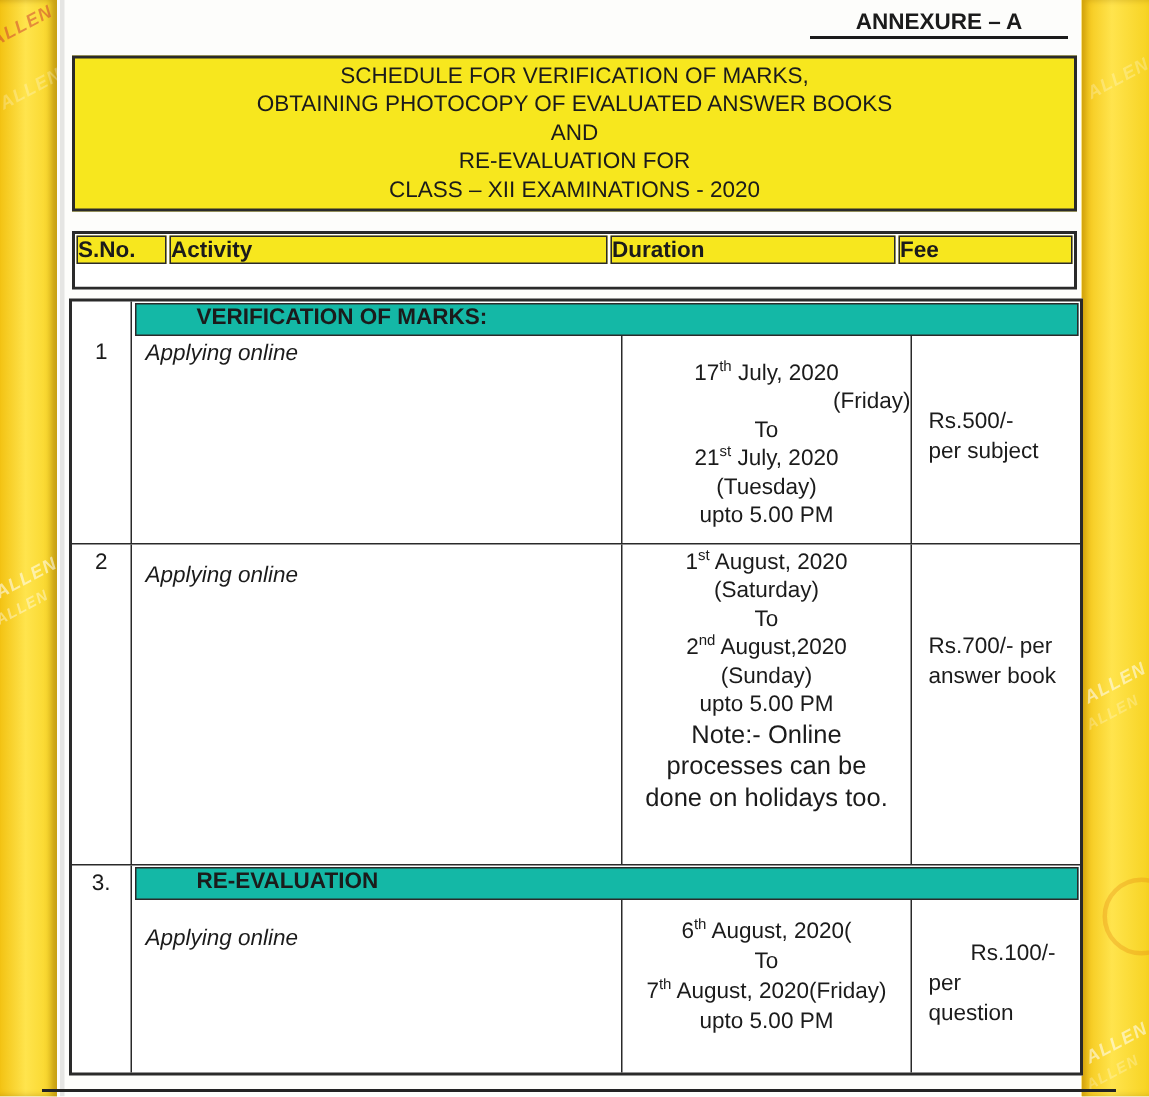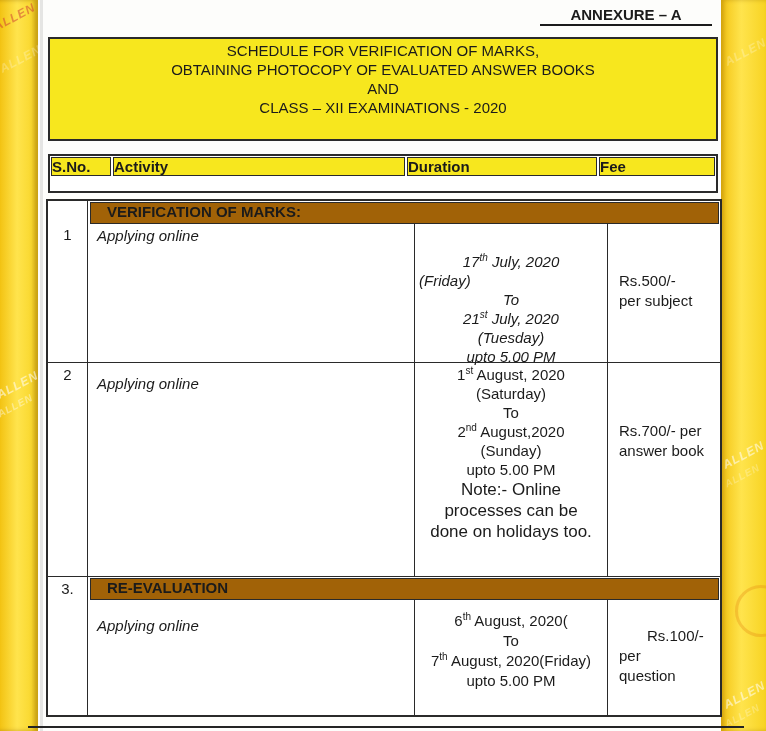--- a/index.html
+++ b/index.html
@@ -31,32 +31,32 @@
   .body-table{position:absolute;left:46px;top:199px;width:672px;height:514px;border:2px solid #2a2a2a;
               background:#fff;display:flex;flex-direction:column;}
   .row-group{display:flex;}
   .g1{height:161px;border-bottom:1.5px solid #2a2a2a;}
   .g2{height:213px;border-bottom:1.5px solid #2a2a2a;}
   .g3{flex:1;}
   .sno-cell{width:39px;border-right:1px solid #2a2a2a;text-align:center;font-size:15px;}
   .g1 .sno-cell{padding-top:25px;}
   .g2 .sno-cell,.g3 .sno-cell{padding-top:3px;}
   .group-right{flex:1;display:flex;flex-direction:column;min-width:0;}
-  .banner{height:20px;margin:1px 1px 0 2px;background:#a16207;border:1px solid #2a2a2a;
-          font-weight:bold;font-size:15px;line-height:18px;padding-left:16px;}
+  .banner{height:20px;margin:1px 1px 0 2px;background:#14b8a6;border:1px solid #2a2a2a;
+          font-weight:bold;font-size:15px;line-height:18px;padding-left:40px;}
   .content{flex:1;display:flex;min-height:0;}
   .activity-cell{width:317px;border-right:1px solid #2a2a2a;font-size:15px;padding-left:9px;font-style:italic;}
   .g1 .activity-cell{padding-top:3px;}
   .g2 .activity-cell{padding-top:12px;}
   .g3 .activity-cell{padding-top:17px;}
   .duration-cell{width:192px;border-right:1px solid #2a2a2a;text-align:center;font-size:15px;line-height:19px;}
-  .g1 .duration-cell{padding-top:28px;font-style:italic;}
+  .g1 .duration-cell{padding-top:15px;}
   .g2 .duration-cell{padding-top:2px;}
   .g3 .duration-cell{padding-top:11px;}
-  .g1 .duration-lines .ln:nth-child(2){text-align:left;padding-left:4px;}
+  .g1 .duration-lines .ln:nth-child(2){text-align:right;padding-left:4px;}
   .g3 .duration-lines{line-height:20px;}
   .note{font-weight:normal;line-height:21px;font-size:17px;}
   .fee-cell{flex:1;font-size:15px;line-height:20px;padding-left:11px;}
   .g1 .fee-cell{padding-top:47px;}
   .g2 .fee-cell{padding-top:58px;}
   .g3 .fee-cell{padding-top:26px;}
   .g3 .fee-cell .ln:first-child{padding-left:28px;}
   sup{font-size:10px;line-height:0;}
   .bottom-line{position:absolute;left:28px;top:726px;width:716px;height:2px;background:#232323;}
 </style>
@@ -78,20 +78,21 @@
 </div>
 <div class="stamp"></div>
 <div class="page-shadow"></div>
 
 <div class="annexure">ANNEXURE – A</div>
 
 <div class="title-box">
     <div class="ln">SCHEDULE FOR VERIFICATION OF MARKS,</div>
     <div class="ln">OBTAINING PHOTOCOPY OF EVALUATED ANSWER BOOKS</div>
     <div class="ln">AND</div>
+    <div class="ln">RE-EVALUATION FOR</div>
     <div class="ln">CLASS – XII EXAMINATIONS - 2020</div>
   </div>
 
 <div class="header-table">
   <div class="header-row">
     <div class="hcell h-sno">S.No.</div>
     <div class="hcell h-activity">Activity</div>
     <div class="hcell h-duration">Duration</div>
     <div class="hcell h-fee">Fee</div>
   </div>

